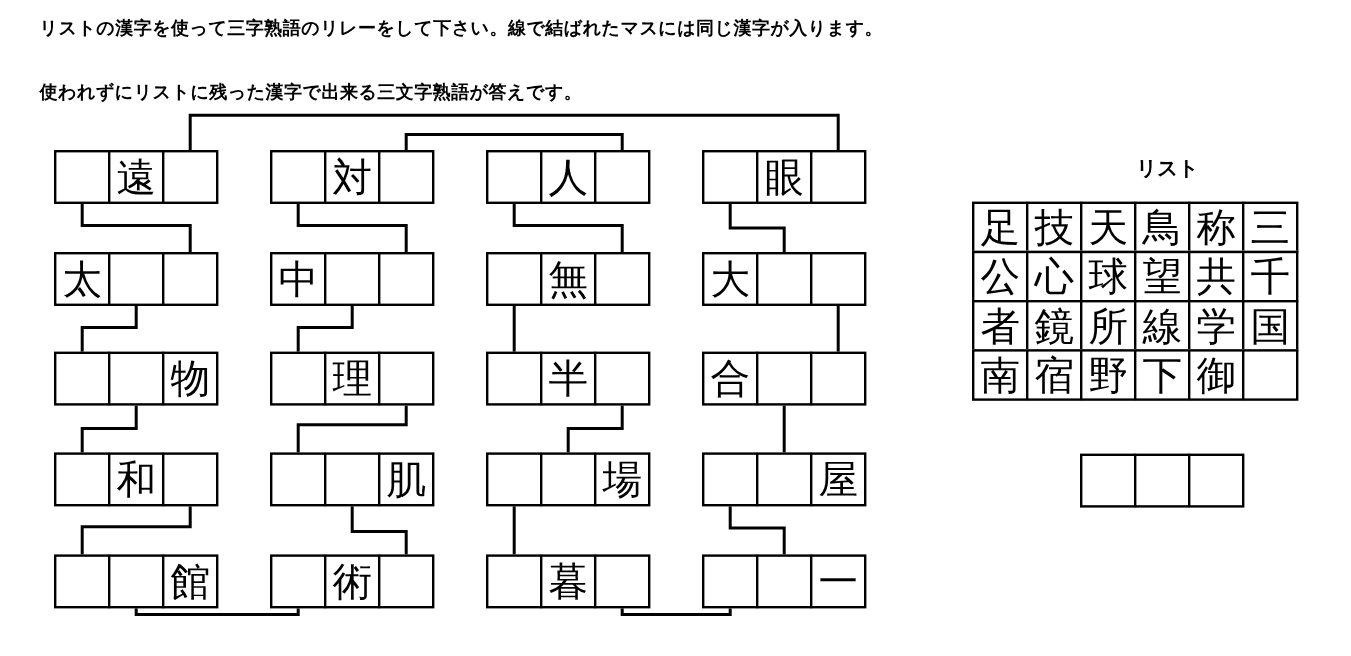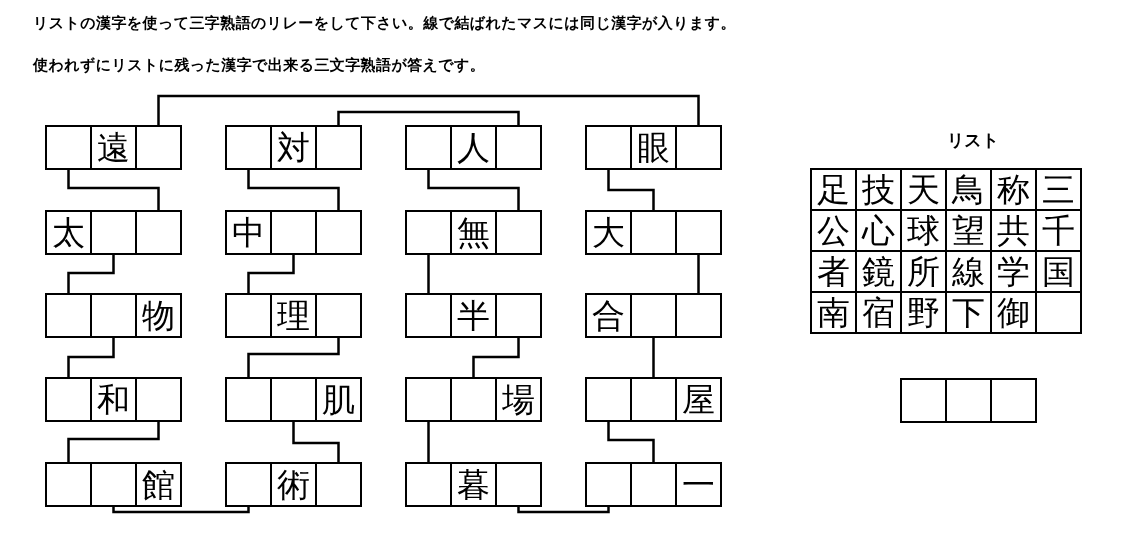--- a/index.html
+++ b/index.html
@@ -5,21 +5,21 @@
   html,body{margin:0;padding:0;background:#ffffff;}
   .canvas{
     position:relative;width:1126px;height:547px;background:#ffffff;
     font-family:"Liberation Sans","DejaVu Sans",sans-serif;overflow:hidden;color:#000;
   }
   .inst{
     position:absolute;left:33px;margin:0;font-weight:700;font-size:15px;
     letter-spacing:0.4px;white-space:nowrap;color:#000;
   }
   #inst1{top:14px}
-  #inst2{top:56px}
+  #inst2{top:68px}
   #connector-svg{position:absolute;left:0;top:0;pointer-events:none;}
   .pbox{position:absolute;display:flex;}
   .pcell{
     box-sizing:border-box;width:47px;height:45px;border:2px solid #000;
     margin-left:-2px;background:#fff;display:flex;align-items:center;
     justify-content:center;font-size:33px;line-height:1;color:#000;
   }
   .pcell:first-child{margin-left:0;}
   .list-title{
     position:absolute;left:837px;top:129px;width:272px;text-align:center;

